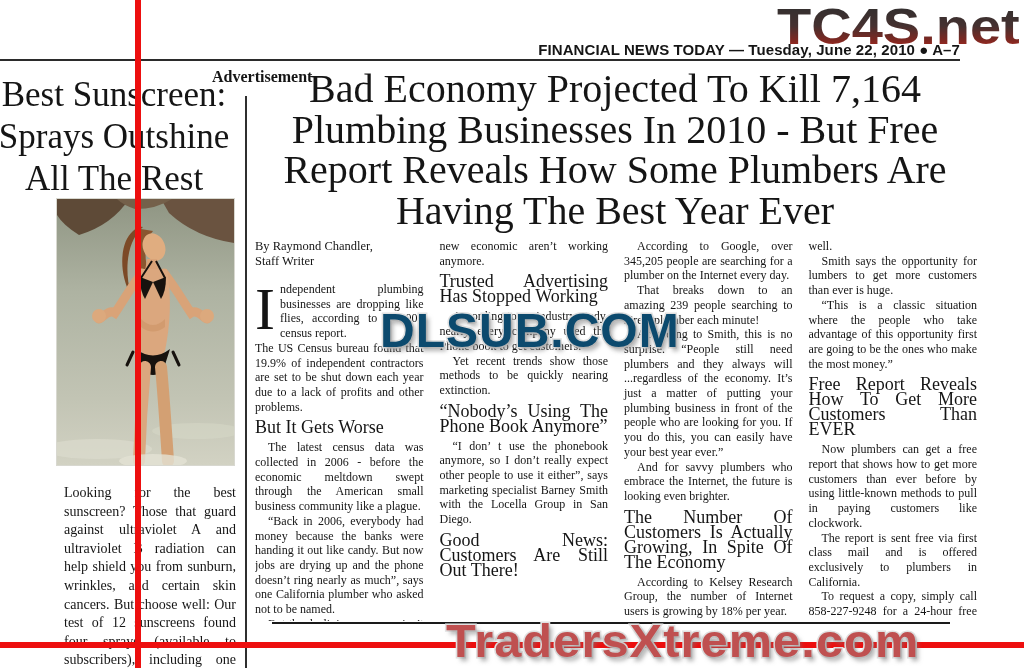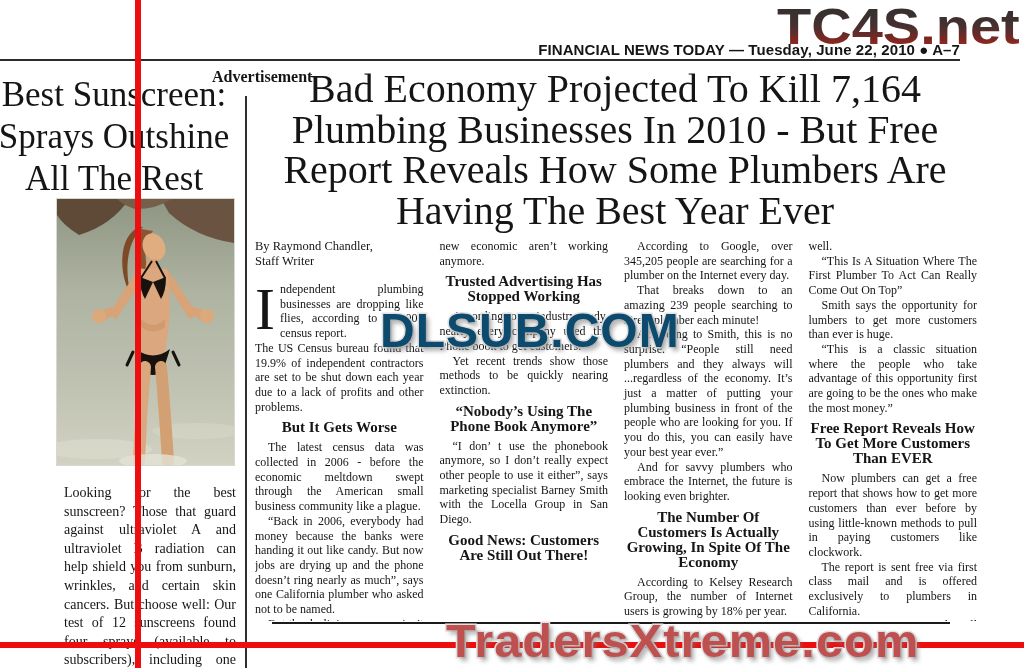--- a/index.html
+++ b/index.html
@@ -30,21 +30,21 @@
   
   .main-headline{position:absolute;left:252px;top:69px;width:726px;text-align:center;
         font-size:40px;line-height:40.5px;}
   .cols{position:absolute;left:255px;top:239px;width:722px;height:382px;overflow:hidden;
         display:flex;gap:16px;}
   .col{width:171px;font-size:12px;line-height:14.7px;text-align:justify;}
   .byline{font-size:12.5px;line-height:15px;text-align:left;}
   .byline-gap{height:13px;}
   .para{margin:0;text-indent:13px;}
   .para.noindent{text-indent:0;}
-  .subhead{font-weight:bold;text-align:center;font-size:15px;line-height:15px;
+  .subhead{font-weight:normal;font-size:18px;line-height:15px;
         margin:6px 0 5px;text-indent:0;}
   .dropcap{float:left;font-size:60px;line-height:48px;padding:3px 5px 0 0;font-weight:normal;}
   .bottom-rule{position:absolute;left:272px;top:622px;width:678px;height:2px;background:#1a1a1a;}
 
   
   .wm{font-family:"Liberation Sans",sans-serif;font-weight:bold;white-space:nowrap;
         -webkit-text-stroke:3px #e2e2e2;paint-order:stroke fill;}
   .wm-center{position:absolute;left:380px;top:303px;font-size:48px;letter-spacing:1px;
         color:#0c4a6e;text-shadow:3px 4px 4px rgba(130,130,130,.6);z-index:5;}
   .wm-bottom{position:absolute;left:446px;top:614px;font-size:46px;letter-spacing:1px;
@@ -151,21 +151,20 @@
         <p class="para">According to Google, over 345,205 people are searching for a plumber on the Internet every day.</p>
         <p class="para">That breaks down to an amazing 239 people searching to hire a plumber each minute!</p>
         <p class="para">According to Smith, this is no surprise. “People still need plumbers and they always will ...regardless of the economy. It’s just a matter of putting your plumbing business in front of the people who are looking for you. If you do this, you can easily have your best year ever.”</p>
         <p class="para">And for savvy plumbers who embrace the Internet, the future is looking even brighter.</p>
         <div class="subhead">The Number Of Customers Is Actually Growing, In Spite Of The Economy</div>
         <p class="para">According to Kelsey Research Group, the number of Internet users is growing by 18% per year.</p>
         <p class="para">And that only means that the number of people searching for a plumber is set to keep growing as</p>
       </div>
     <div class="col">
         <p class="para noindent">well.</p>
-        <p class="para">“This Is A Situation Where The First Plumber To Act Can Really Come Out On Top”</p>
         <p class="para">Smith says the opportunity for lumbers to get more customers than ever is huge.</p>
         <p class="para">“This is a classic situation where the people who take advantage of this opportunity first are going to be the ones who make the most money.”</p>
         <div class="subhead">Free Report Reveals How To Get More Customers Than EVER</div>
         <p class="para">Now plumbers can get a free report that shows how to get more customers than ever before by using little-known methods to pull in paying customers like clockwork.</p>
         <p class="para">The report is sent free via first class mail and is offered exclusively to plumbers in California.</p>
         <p class="para">To request a copy, simply call 858-227-9248 for a 24-hour free recorded message. Or, log on to www.MoneyForPlumbers.com</p>
       </div>
   </div>
 
   <div class="bottom-rule"></div>

